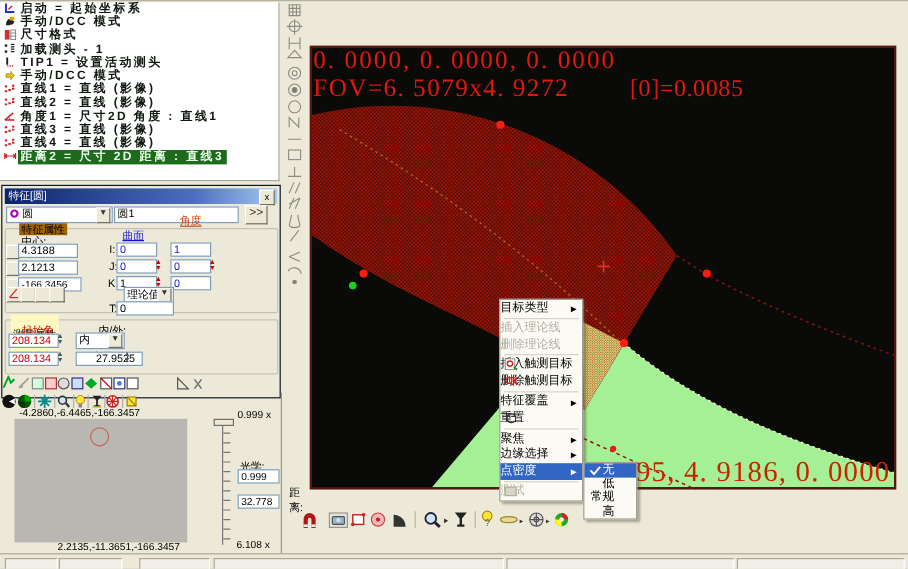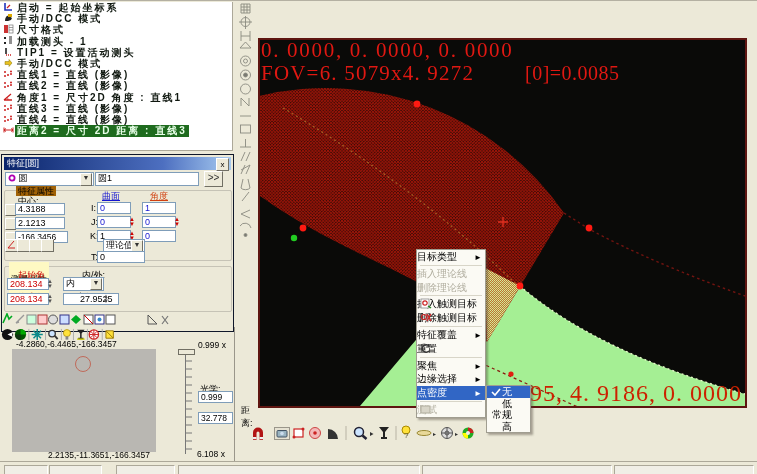--- a/index.html
+++ b/index.html
@@ -131,21 +131,21 @@
   <div class="inp" style="left:3px;top:17px;width:85px;height:12px;"><svg width="8" height="8" style="vertical-align:-1px">
         <circle cx="4" cy="4" r="2.6" fill="none" stroke="#b000b0" stroke-width="1.8"></circle>
       </svg> 圆</div>
   <div class="btn" style="left:78px;top:18px;width:10px;height:11px;">▼</div>
   <div class="inp" style="left:93px;top:17px;width:100px;height:12px;">圆1</div>
   <div class="btn" style="left:202px;top:16px;width:17px;height:14px;font-size:10px;">&gt;&gt;</div>
   <div class="gb" style="left:2px;top:35px;width:226px;height:69px;"></div>
   <div class="lbl" style="left:14px;top:31px;background:#a16207;padding:0 2px;">特征属性</div>
   <div class="lbl" style="left:16px;top:41px;">中心:</div>
   <div class="lbl" style="left:100px;top:36px;color:#1515d0;text-decoration:underline;">曲面</div>
-  <div class="lbl" style="left:148px;top:36px;color:#d04010;text-decoration:underline;">角度</div>
+  <div class="lbl" style="left:148px;top:24px;color:#d04010;text-decoration:underline;">角度</div>
   <div class="btn" style="left:3px;top:49px;width:9px;height:10px;"></div>
   <div class="inp" style="left:13px;top:48px;width:46px;height:10px;">4.3188</div>
   <div class="btn" style="left:3px;top:63px;width:9px;height:10px;"></div>
   <div class="inp" style="left:13px;top:62px;width:46px;height:10px;">2.1213</div>
   <div class="btn" style="left:3px;top:77px;width:9px;height:10px;"></div>
   <div class="inp" style="left:13px;top:76px;width:49px;height:10px;font-size:8.5px;">-166.3456</div>
   <div class="lbl" style="left:89px;top:48px;">I:</div>
   <div class="inp" style="left:95px;top:47px;width:30px;height:10px;color:#1515d0;">0</div>
   <div class="inp" style="left:140px;top:47px;width:30px;height:10px;color:#1515d0;">1</div>
   <div class="lbl" style="left:89px;top:62px;">J:</div>

